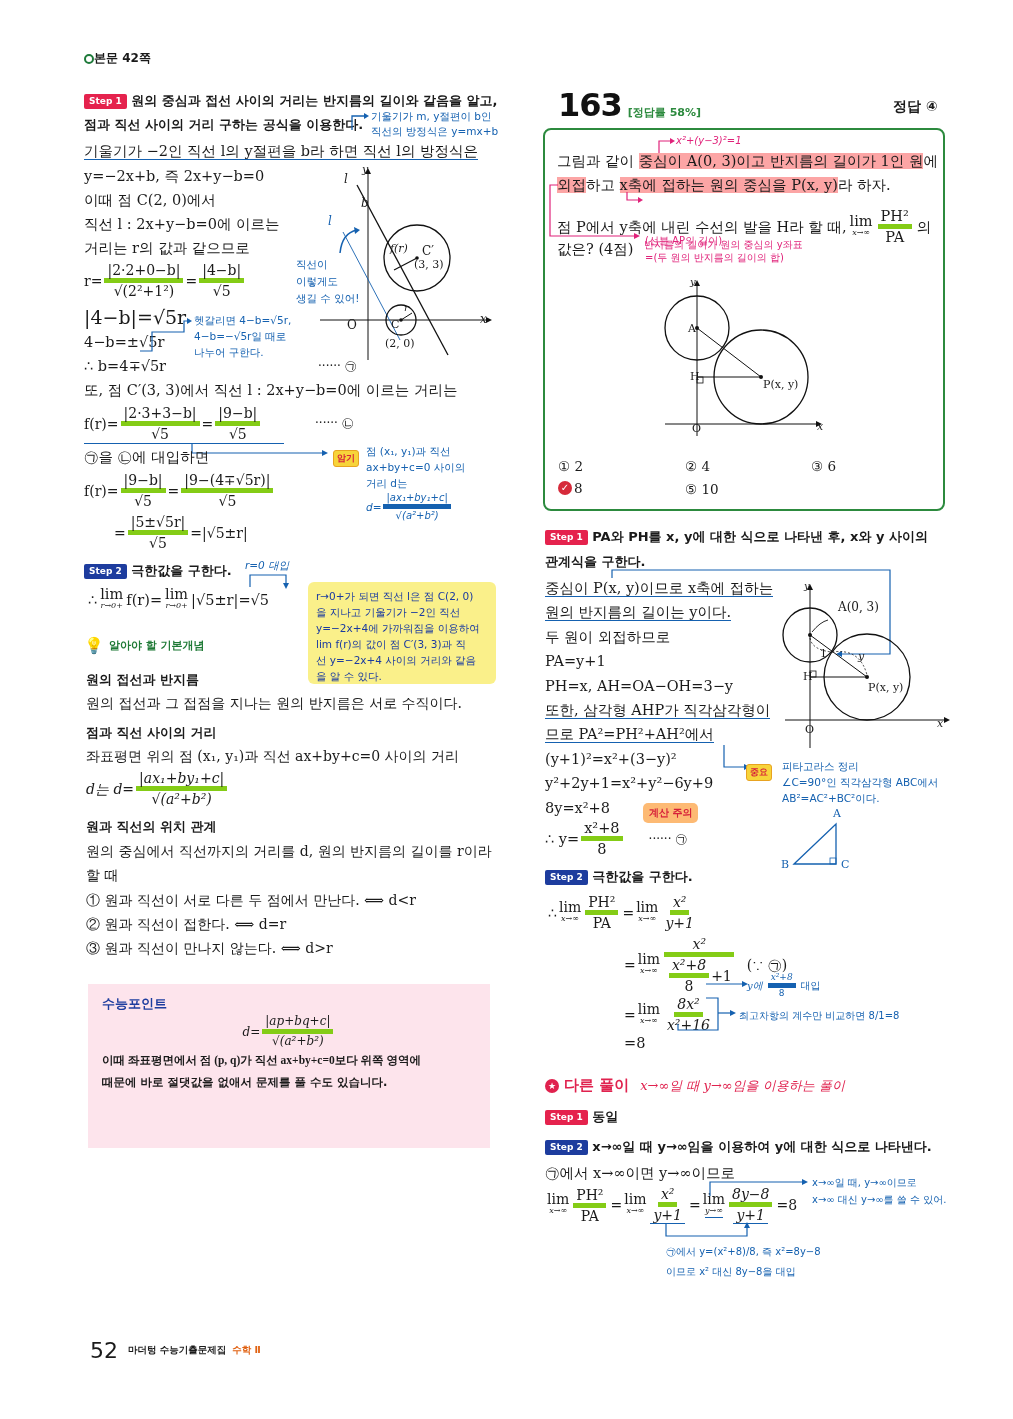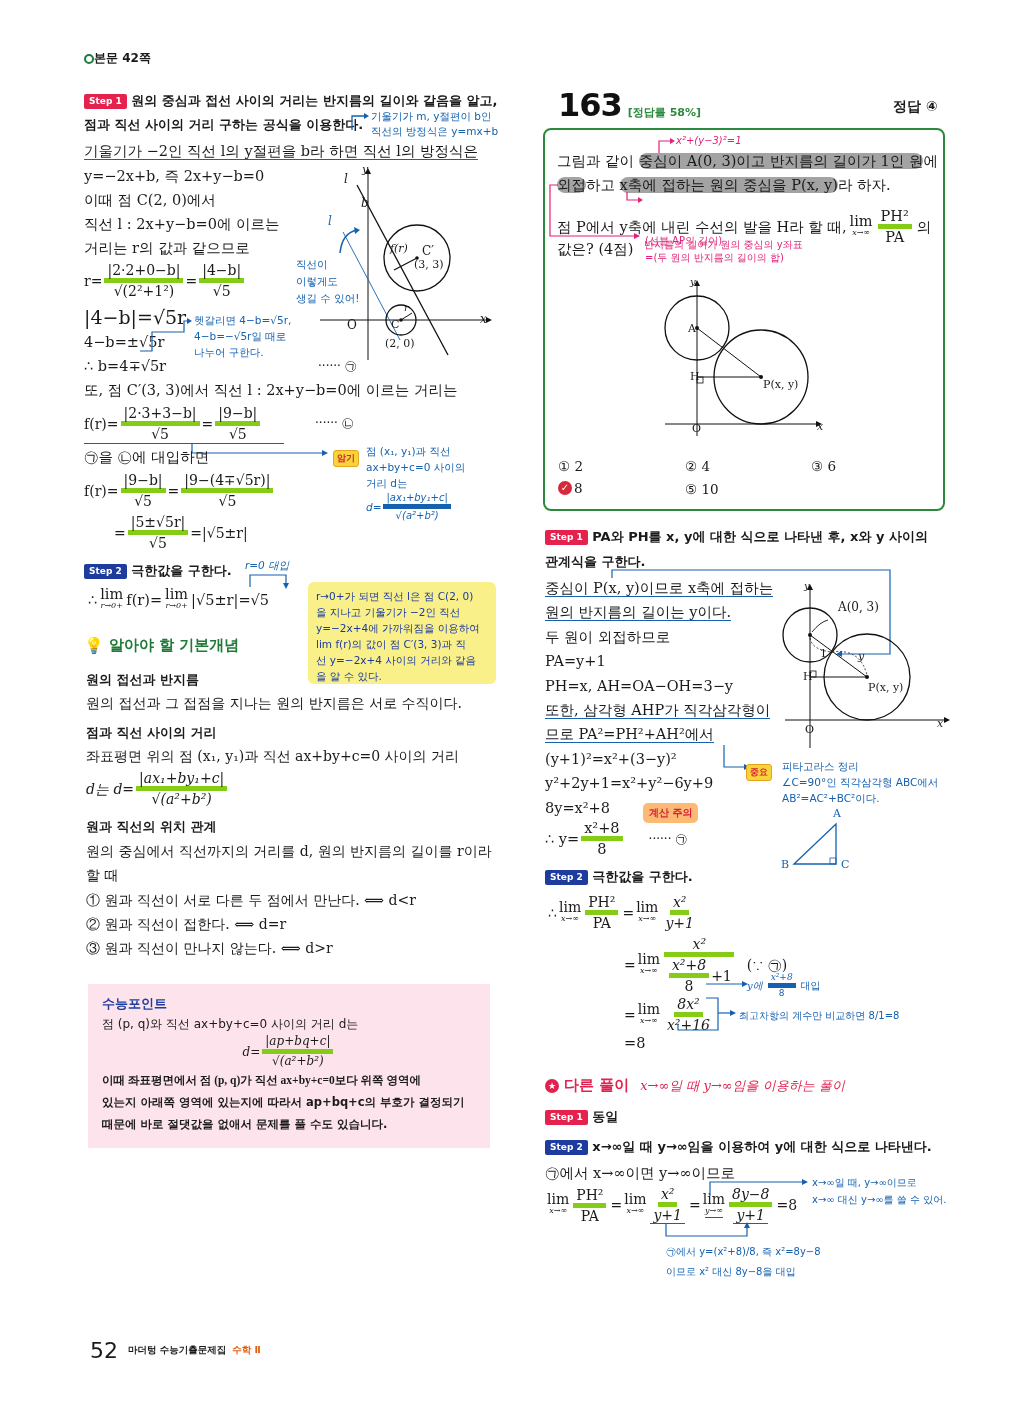--- a/index.html
+++ b/index.html
@@ -10,21 +10,21 @@
   .it { font-style: italic; font-family: "DejaVu Serif", serif; }
   .line { position: absolute; font-family: "DejaVu Serif", serif; font-size: 14px; white-space: nowrap; line-height: 18px; }
   .sans { font-family: "DejaVu Sans", sans-serif; }
   .bold { font-weight: bold; }
   .step { display: inline-block; color: #fff; font-family: "DejaVu Sans", sans-serif; font-size: 9px; padding: 1px 5px; border-radius: 2px; vertical-align: middle; line-height: 13px; }
   .step.red { background: #e5224d; }
   .step.blue { background: #1d3c9e; }
   .note { position: absolute; color: #1561b0; font-family: "DejaVu Sans", sans-serif; font-size: 10.5px; line-height: 15px; white-space: nowrap; }
   .pink-note { position: absolute; color: #e0227a; font-family: "DejaVu Sans", sans-serif; font-size: 10.5px; line-height: 14px; white-space: nowrap; }
   .uline { border-bottom: 1.5px solid #1561b0; }
-  .hl { background: #a3a3a3; border-radius: 8px; }
+  .hl { background: #fca5a5; }
   .frac { display: inline-flex; flex-direction: column; align-items: center; vertical-align: middle; margin: 0 2px; }
   .frac .num { border-bottom: 5px solid #84cc16; padding: 0 3px; line-height: 16px; }
   .frac .den { line-height: 16px; padding: 0 3px; }
   .lim { display: inline-flex; flex-direction: column; align-items: center; vertical-align: middle; line-height: 12px; }
   .lim .sub { font-size: 8px; font-style: italic; }
   .badge { display: inline-block; background: #f7d43a; border: 1px solid #e8a321; color: #d6203a; font-size: 9px; font-weight: bold; padding: 1px 3px; border-radius: 3px; font-family: "DejaVu Sans", sans-serif; }
   .yellow-box { position: absolute; background: #faf08a; border-radius: 6px; padding: 6px 8px; font-size: 10.5px; line-height: 16px; color: #1a3aa0; font-family: "DejaVu Sans", sans-serif; }
   .pink-box { position: absolute; background: #fde4ec; padding: 10px 14px; font-size: 12px; line-height: 22px; }
   .problem-box { position: absolute; border: 2px solid #2c8a3e; border-radius: 8px; }
   svg { position: absolute; overflow: visible; }
@@ -204,21 +204,21 @@
   <div>r→0+가 되면 직선 l은 점 C(2, 0)</div>
   <div>을 지나고 기울기가 −2인 직선</div>
   <div>y=−2x+4에 가까워짐을 이용하여</div>
   <div>lim f(r)의 값이 점 C′(3, 3)과 직</div>
   <div>선 y=−2x+4 사이의 거리와 같음</div>
   <div>을 알 수 있다.</div>
 </div>
 
 <div class="abs" style="left:84px;top:636px;display:flex;align-items:center;gap:5px;">
   <span style="color:#f0a020;font-size:16px;">💡</span>
-  <span class="bold" style="font-size:15px;color:#1f7a36;text-align:center;">알아야 할 기본개념</span>
+  <span class="bold" style="font-size:11px;color:#1f7a36;text-align:center;">알아야 할 기본개념</span>
 </div>
 <div class="line sans bold" style="left:86px;top:671px;font-size:13px;">원의 접선과 반지름</div>
 <div class="line" style="left:86px;top:694px;font-size:14px;">원의 접선과 그 접점을 지나는 원의 반지름은 서로 수직이다.</div>
 <div class="line sans bold" style="left:86px;top:724px;font-size:13px;">점과 직선 사이의 거리</div>
 <div class="line" style="left:86px;top:747px;font-size:14px;">좌표평면 위의 점 (x₁, y₁)과 직선 ax+by+c=0 사이의 거리</div>
 <div class="line" style="left:86px;top:770px;font-size:14px;display:flex;align-items:center;">
   <span style="font-style:italic;">d는  d=</span>
   <span class="frac">
       <span class="num it">|ax₁+by₁+c|</span>
       <span class="den it">√(a²+b²)</span>
@@ -226,30 +226,28 @@
 </div>
 <div class="line sans bold" style="left:86px;top:818px;font-size:13px;">원과 직선의 위치 관계</div>
 <div class="line" style="left:86px;top:842px;font-size:14px;">원의 중심에서 직선까지의 거리를 d, 원의 반지름의 길이를 r이라</div>
 <div class="line" style="left:86px;top:866px;font-size:14px;">할 때</div>
 <div class="line" style="left:86px;top:891px;font-size:14px;">① 원과 직선이 서로 다른 두 점에서 만난다. ⟺ d&lt;r</div>
 <div class="line" style="left:86px;top:915px;font-size:14px;">② 원과 직선이 접한다. ⟺ d=r</div>
 <div class="line" style="left:86px;top:939px;font-size:14px;">③ 원과 직선이 만나지 않는다. ⟺ d&gt;r</div>
 
 <div class="pink-box" style="left:88px;top:984px;width:402px;height:164px;">
   <div class="bold" style="color:#1d3c9e;font-size:13px;line-height:20px;">수능포인트</div>
-  <div style="font-size:12px;line-height:20px;">점 (p, q)와 직선 ax+by+c=0 사이의 거리 d는</div>
   <div style="display:flex;align-items:center;justify-content:center;font-style:italic;font-family:'DejaVu Serif',serif;font-size:12px;">
     <span>d=</span>
     <span class="frac">
         <span class="num" style="line-height:15px;">|ap+bq+c|</span>
         <span class="den" style="line-height:15px;">√(a²+b²)</span>
       </span>
   </div>
   <div style="font-size:11.5px;line-height:22px;font-weight:bold;font-family:Liberation Serif, serif;">이때 좌표평면에서 점 (p, q)가 직선 ax+by+c=0보다 위쪽 영역에</div>
-  <div style="font-size:11.5px;line-height:22px;font-weight:bold;">있는지 아래쪽 영역에 있는지에 따라서 ap+bq+c의 부호가 결정되기</div>
   <div style="font-size:11.5px;line-height:22px;font-weight:bold;">때문에 바로 절댓값을 없애서 문제를 풀 수도 있습니다.</div>
 </div>
 
 <div class="abs" style="left:542px;top:86px;display:flex;align-items:baseline;gap:6px;">
   <span class="bold" style="font-size:32px;color:#111;letter-spacing:-1px;margin-left:16px;">163</span>
   <span class="bold" style="font-size:11px;color:#2c8a3e;">[정답률 58%]</span>
 </div>
 <div class="abs bold" style="left:893px;top:98px;font-size:14px;">정답 ④</div>
 
 <div class="problem-box" style="left:543px;top:128px;width:402px;height:383px;"></div>

